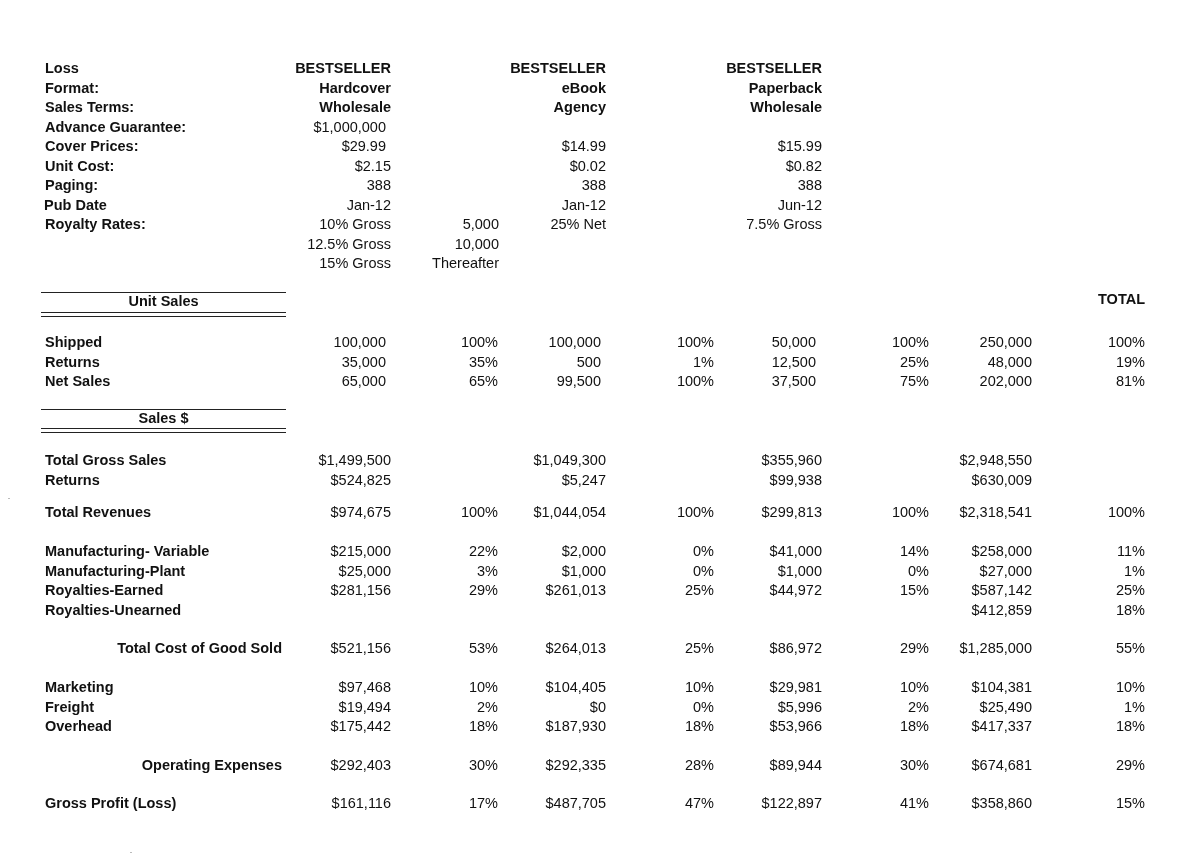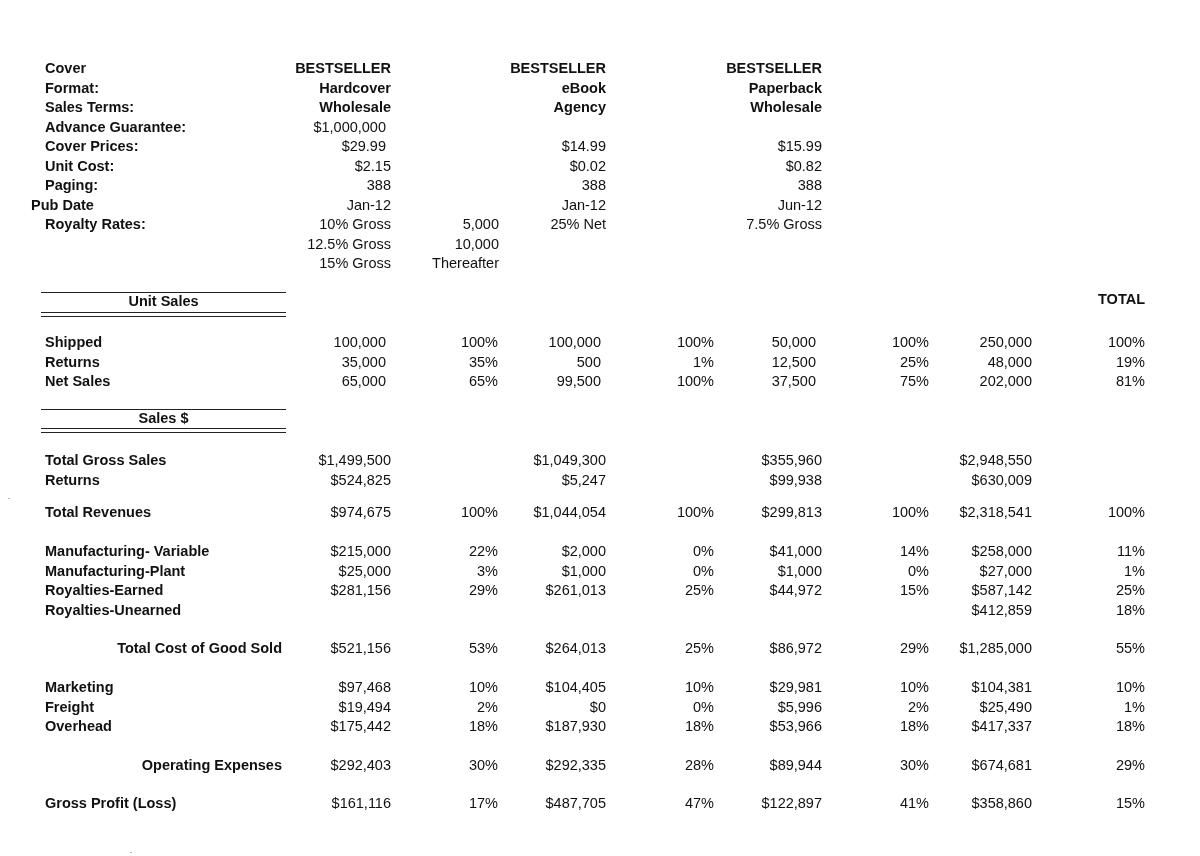--- a/index.html
+++ b/index.html
@@ -13,28 +13,28 @@
   .r { text-align: right; }
   .hdr-line { position: absolute; left: 41px; width: 245px; border-top: 1.5px solid #222; }
   .hdr-dbl { position: absolute; left: 41px; width: 245px; height: 3px; border-top: 1.5px solid #222; border-bottom: 1.5px solid #222; }
   .sec-title { position: absolute; left: 41px; width: 245px; text-align: center; font-weight: bold; line-height: 19px; }
   .speck { position: absolute; width: 2px; height: 1px; background: #bbb; }
 </style>
 </head>
 <body>
 
 <div>
-  <div class="t b" style="left:45px; top:59px;">Cover</div>
+  <div class="t b" style="left:45px; top:59px;">Loss</div>
   <div class="t b" style="left:45px; top:78.5px;">Format:</div>
   <div class="t b" style="left:45px; top:98px;">Sales Terms:</div>
   <div class="t b" style="left:45px; top:117.5px;">Advance Guarantee:</div>
   <div class="t b" style="left:45px; top:137px;">Cover Prices:</div>
   <div class="t b" style="left:45px; top:156.5px;">Unit Cost:</div>
   <div class="t b" style="left:45px; top:176px;">Paging:</div>
-  <div class="t b" style="left:31px; top:195.5px;">Pub Date</div>
+  <div class="t b" style="left:44px; top:195.5px;">Pub Date</div>
   <div class="t b" style="left:45px; top:215px;">Royalty Rates:</div>
 </div>
 
 <div>
   <div class="t b r" style="right:809px; top:59px;">BESTSELLER</div>
   <div class="t b r" style="right:809px; top:78.5px;">Hardcover</div>
   <div class="t b r" style="right:809px; top:98px;">Wholesale</div>
   <div class="t r" style="right:814px; top:117.5px;">$1,000,000</div>
   <div class="t r" style="right:814px; top:137px;">$29.99</div>
   <div class="t r" style="right:809px; top:156.5px;">$2.15</div>

